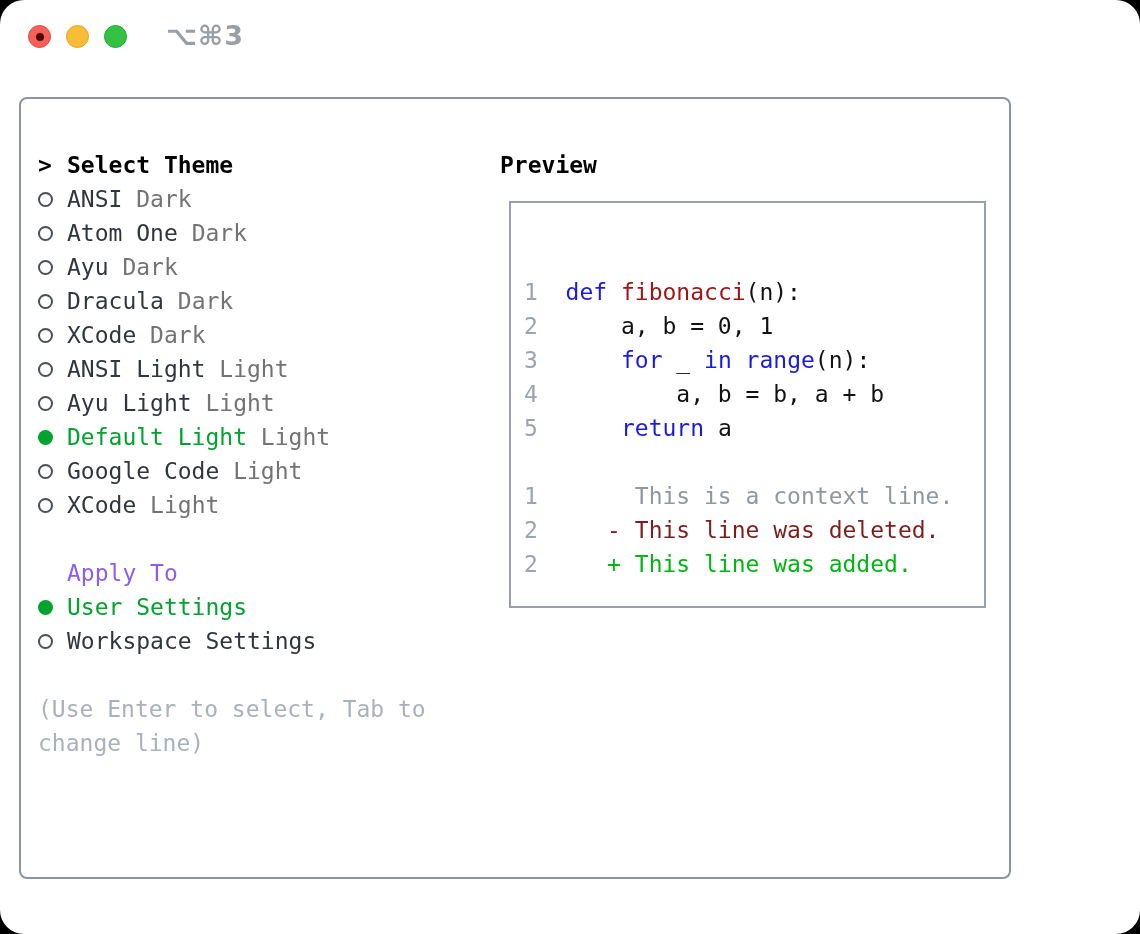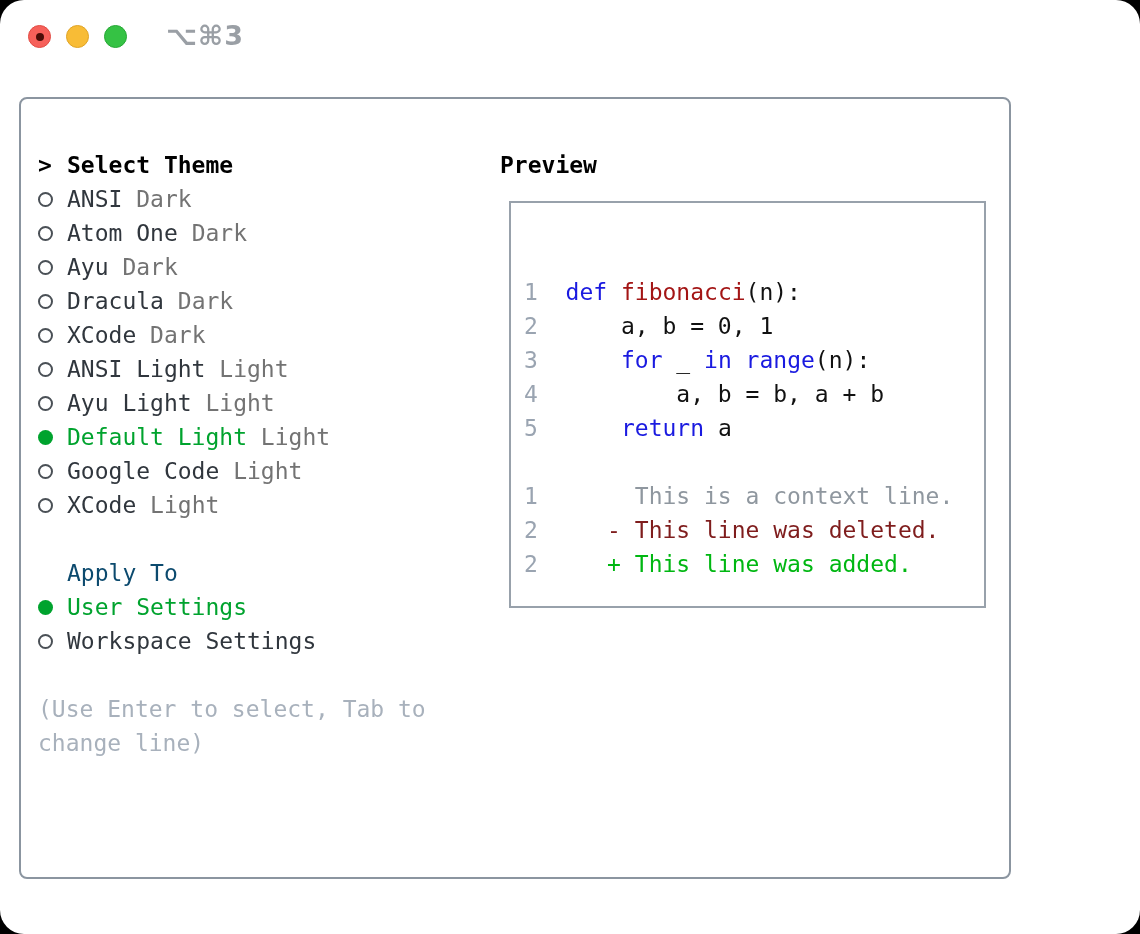--- a/index.html
+++ b/index.html
@@ -24,21 +24,21 @@
   .row{display:flex;height:34px;align-items:center;}
   .marker{width:29px;flex:0 0 29px;display:flex;align-items:center;}
   .caret{font-weight:bold;color:#000;}
   .radio{width:15px;height:15px;border-radius:50%;box-sizing:border-box;border:2px solid #4a5056;background:transparent;}
   .radio.on{border:none;background:#00a32e;}
   .row .label{white-space:pre;}
   .name{color:#30363d;}
   .name.sel{color:#00a32e;}
   .variant{color:#737373;margin-top:7px;}
   .hdr{font-weight:bold;color:#000;}
-  .subhdr{color:#0c4a6e;}
+  .subhdr{color:#8b5cf6;}
   .spacer{height:34px;}
   .hint{color:#a8b1bc;}
 
   
   .preview-title{position:absolute;left:500px;top:148px;height:34px;line-height:34px;font-size:23px;font-weight:bold;color:#000;}
   .preview-box{position:absolute;left:509px;top:201px;width:477px;height:407px;border:2px solid #98a1ab;box-sizing:border-box;background:#fff;overflow:hidden;}
   .code{margin:0;padding:72px 0 0 13px;font-family:"DejaVu Sans Mono",monospace;font-size:23px;line-height:34px;white-space:pre;}
   .code .line{height:34px;}
   .tk-num{color:#9aa4b1;}
   .tk-kw{color:#1a1ae0;}

